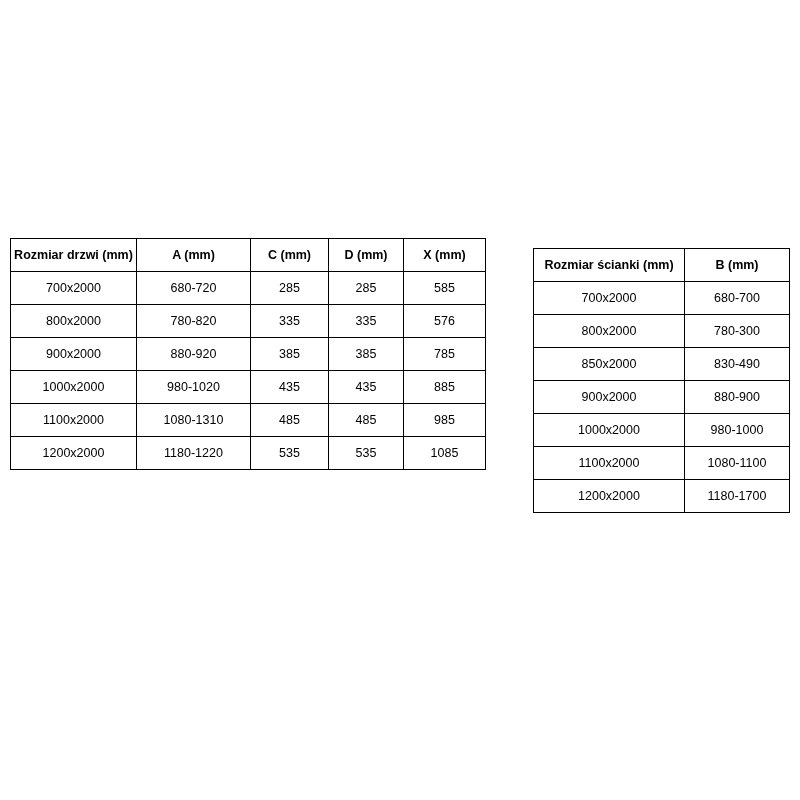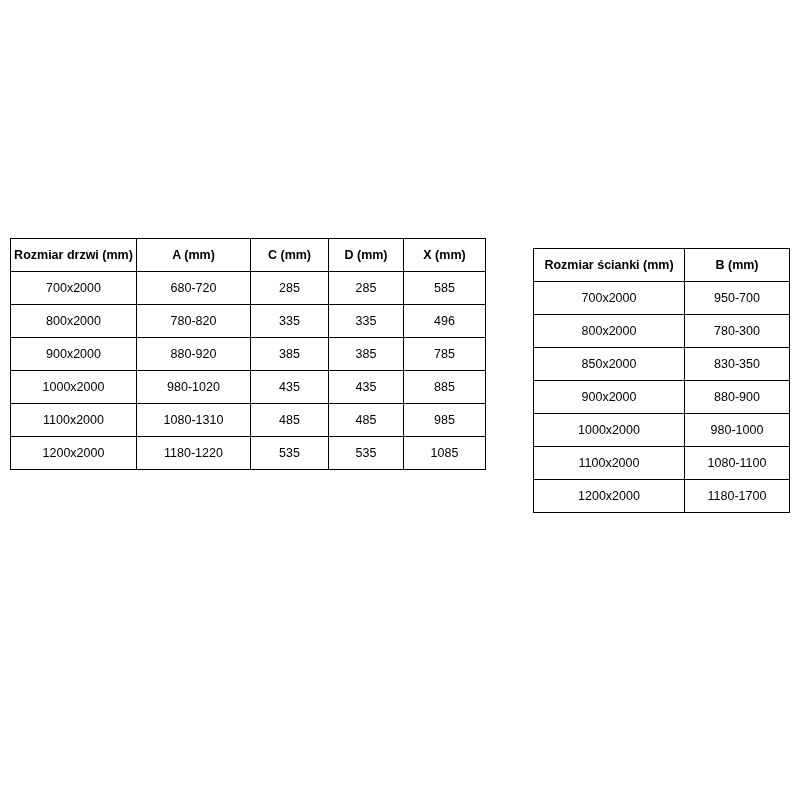--- a/index.html
+++ b/index.html
@@ -91,21 +91,21 @@
         <td>680-720</td>
         <td>285</td>
         <td>285</td>
         <td>585</td>
       </tr>
       <tr>
         <td>800x2000</td>
         <td>780-820</td>
         <td>335</td>
         <td>335</td>
-        <td>496</td>
+        <td>576</td>
       </tr>
       <tr>
         <td>900x2000</td>
         <td>880-920</td>
         <td>385</td>
         <td>385</td>
         <td>785</td>
       </tr>
       <tr>
         <td>1000x2000</td>
@@ -138,29 +138,29 @@
     </colgroup>
     <thead>
       <tr>
         <th>Rozmiar ścianki (mm)</th>
         <th>B (mm)</th>
       </tr>
     </thead>
     <tbody>
       <tr>
         <td>700x2000</td>
-        <td>950-700</td>
+        <td>680-700</td>
       </tr>
       <tr>
         <td>800x2000</td>
         <td>780-300</td>
       </tr>
       <tr>
         <td>850x2000</td>
-        <td>830-350</td>
+        <td>830-490</td>
       </tr>
       <tr>
         <td>900x2000</td>
         <td>880-900</td>
       </tr>
       <tr>
         <td>1000x2000</td>
         <td>980-1000</td>
       </tr>
       <tr>

